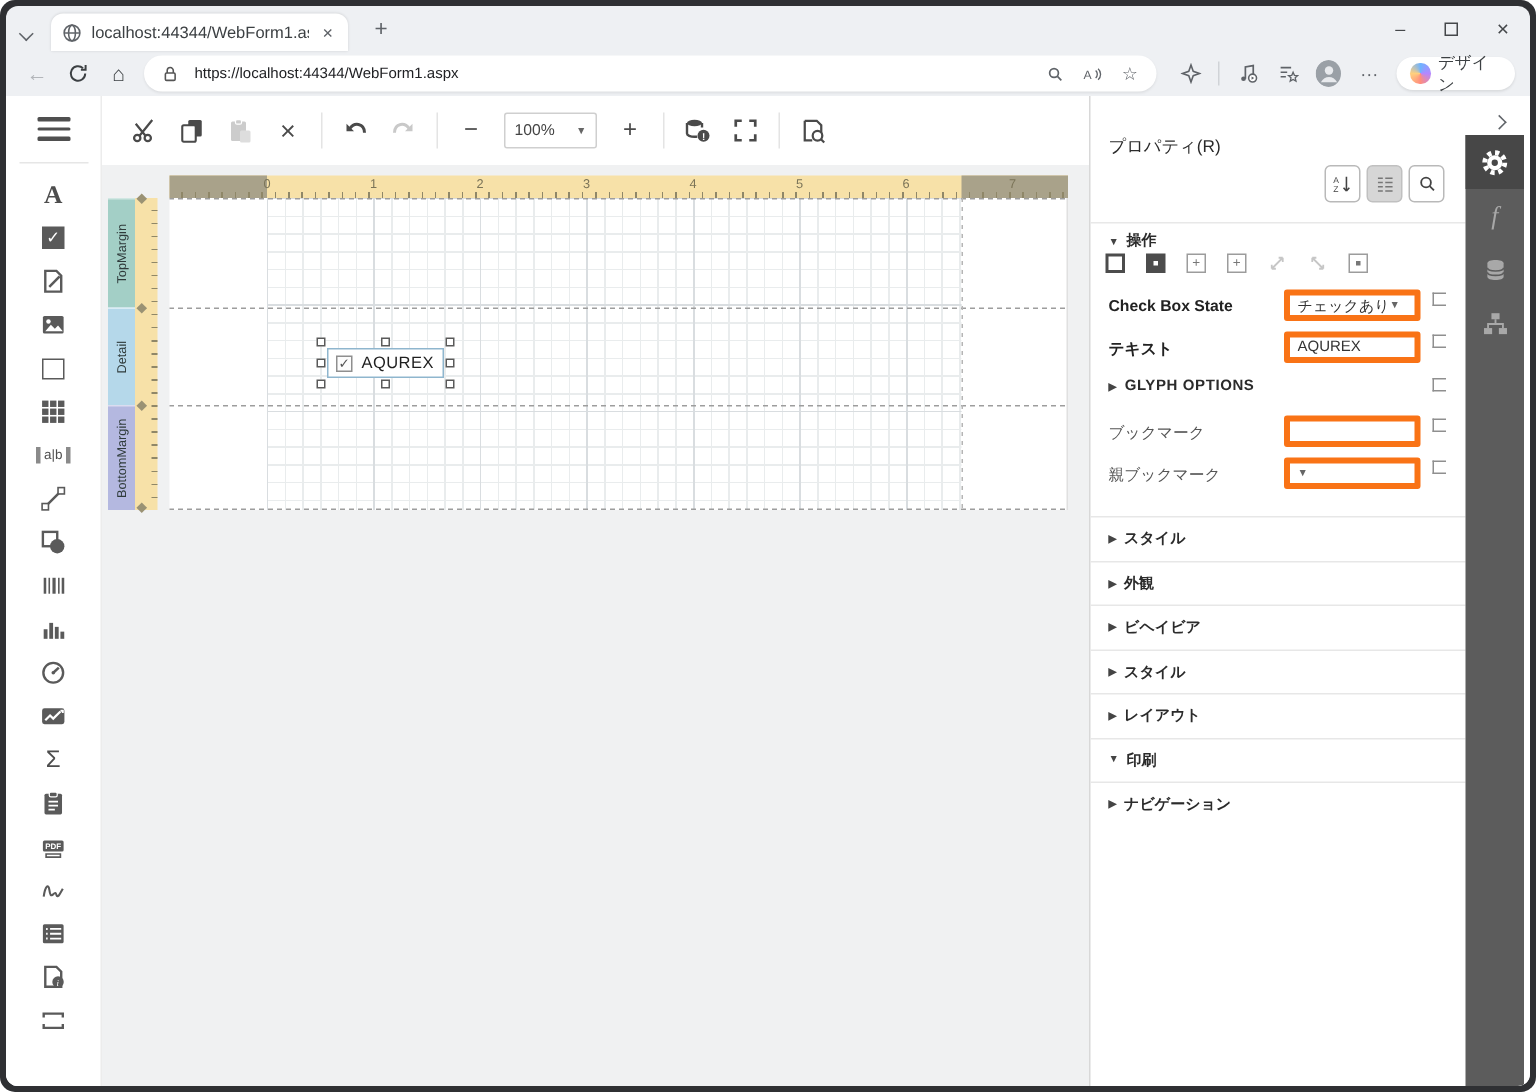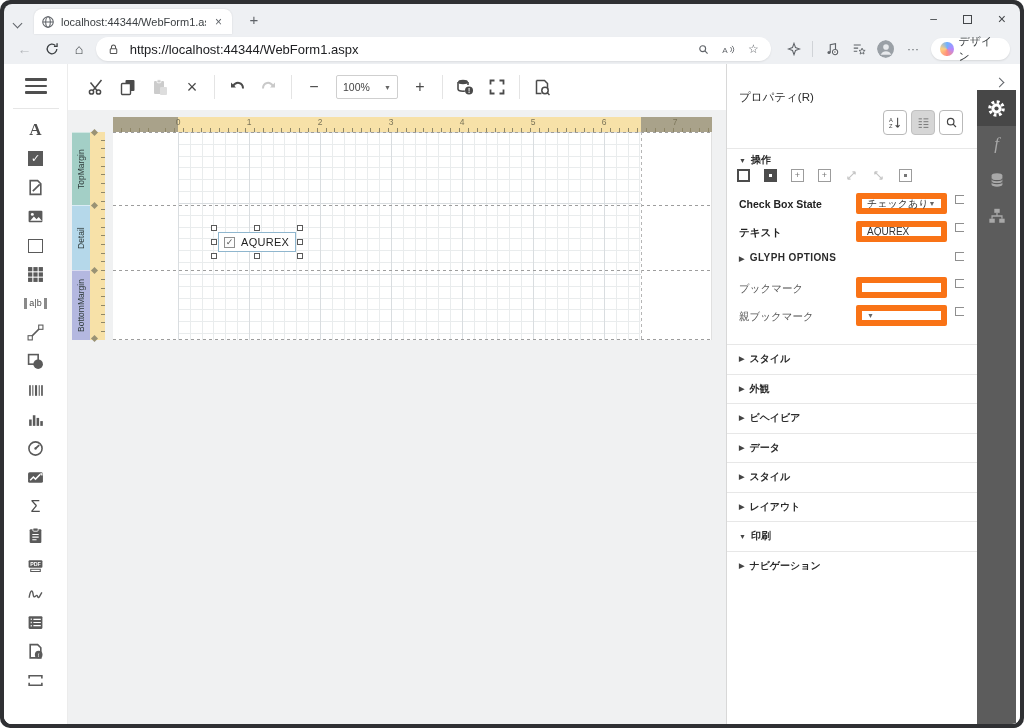--- a/index.html
+++ b/index.html
@@ -16,21 +16,21 @@
   .tab{position:absolute;left:30px;top:5px;width:198px;height:25px;background:#fff;border-radius:8px 8px 0 0;display:flex;align-items:center;gap:6px;padding:0 7px;font-size:11px;color:#3c4043;box-shadow:0 0 2px rgba(0,0,0,.12)}
   .tab-title{flex:1;white-space:nowrap;overflow:hidden}
   .tab-x{font-size:12px;color:#5f6368;padding:0 3px;cursor:pointer}
   .newtab{position:absolute;left:240px;top:7px;font-size:15px;color:#5f6368;width:20px;text-align:center;cursor:pointer}
   .wincontrols{position:absolute;right:6px;top:0;height:30px;display:flex;align-items:center;gap:26px;padding-right:8px;color:#44474a;font-size:12px}
   .winbox{width:9px;height:9px;border:1.1px solid #44474a;display:inline-block}
   .navbar{position:relative;height:30px;display:flex;align-items:center;padding:0 10px;gap:6px}
   .navico{width:22px;height:22px;display:flex;align-items:center;justify-content:center;font-size:14px;color:#3c4043;cursor:pointer}
   .navico.disabled{color:#b3b6ba}
   .pill{height:24px;width:700px;background:#fff;border-radius:12px;display:flex;align-items:center;gap:7px;padding:0 9px;box-shadow:0 1px 2px rgba(0,0,0,.08)}
-  .addr{flex:1;font-size:13px;color:#202124;white-space:nowrap;overflow:hidden}
+  .addr{flex:1;font-size:10px;color:#202124;white-space:nowrap;overflow:hidden}
   .pill-ico{display:flex;align-items:center;justify-content:center;width:18px;height:18px;color:#5f6368;font-size:12px;cursor:pointer}
   .after-pill{display:flex;align-items:center;gap:10px;margin-left:8px}
   .vdiv{width:1px;height:16px;background:#d0d3d7}
   .avatar{width:18px;height:18px;border-radius:50%;overflow:hidden}
   .copilot{display:flex;align-items:center;gap:5px;background:#fff;border-radius:11px;height:22px;padding:0 9px;font-size:11px;color:#3c4043;box-shadow:0 1px 2px rgba(0,0,0,.1);cursor:pointer}
   .cop-dot{width:14px;height:14px;border-radius:50%;background:conic-gradient(#6fb3ff,#b487ff,#ff8d7e,#ffd07e,#6fb3ff)}
   
   .content{position:absolute;left:0;right:0;top:60px;bottom:0;background:#fff}
   .toolbox{position:absolute;left:0;top:0;width:64px;bottom:0;background:#fff;border-right:1px solid #ececec;display:flex;flex-direction:column;align-items:center;padding-top:14px}
   .hammenu{width:22px;height:16px;display:flex;flex-direction:column;justify-content:space-between;cursor:pointer;margin-bottom:14px}
@@ -88,21 +88,21 @@
   .op{width:13px;height:13px;display:flex;align-items:center;justify-content:center;cursor:pointer}
   .op-d1{border:2px solid #4c4c4c}
   .op-d2{background:#4c4c4c}
   .op-d2 i{width:3px;height:3px;background:#fff}
   .op-plus{border:1px solid #9c9c9c;color:#777;font-size:9px;line-height:1}
   .op-gray{color:#c6c6c6;font-size:10px}
   .op-dot{border:1px solid #9c9c9c}
   .op-dot i{width:3px;height:3px;background:#777}
   .prow-label{position:absolute;left:12px;color:#555}
   .prow-label.bold{font-weight:bold;color:#222}
-  .pfield{position:absolute;left:129px;width:91px;height:21px;border:6px solid #f97316;border-radius:2px;background:#fff;font-size:10px;color:#333;display:flex;align-items:center;padding:0 5px}
+  .pfield{position:absolute;left:129px;width:91px;height:21px;border:4px solid #f97316;border-radius:2px;background:#fff;font-size:10px;color:#333;display:flex;align-items:center;padding:0 5px}
   input.pfield{padding:0 5px;outline:none;font-family:"Liberation Sans",sans-serif}
   .bindico{position:absolute;left:228px;width:9px;height:9px;border:1.2px solid #8f8f8f;border-right:none;cursor:pointer}
   .pgroups{position:absolute;left:0;top:280px;width:100%}
   .pgrow{height:29.5px;border-top:1px solid #e7e7e7;display:flex;align-items:center;padding-left:12px;cursor:pointer;font-size:10px;font-weight:bold;color:#2b2b2b}
   .printrow{position:absolute;left:0;top:516px;width:100%;height:40px;background:#f4f5f6;border-top:1px solid #e7e7e7}
   
   .strip{position:absolute;left:973px;top:26px;width:39px;bottom:0;background:#5c5c5c;display:flex;flex-direction:column;align-items:center}
   .strip-btn{width:39px;height:36px;display:flex;align-items:center;justify-content:center;cursor:pointer;color:#a8a8a8}
   .strip-btn.active{background:#474747}
   .strip-f{font-family:"Liberation Serif",serif;font-style:italic;font-size:17px;color:#a8a8a8}
@@ -544,24 +544,20 @@
         <div class="pgrow">
               <span class="tri">▶</span>
               <span>外観</span>
             </div>
         <div class="pgrow">
               <span class="tri">▶</span>
               <span>ビヘイビア</span>
             </div>
         <div class="pgrow">
               <span class="tri">▶</span>
-              <span>データ</span>
-            </div>
-        <div class="pgrow">
-              <span class="tri">▶</span>
               <span>スタイル</span>
             </div>
         <div class="pgrow">
               <span class="tri">▶</span>
               <span>レイアウト</span>
             </div>
         <div class="pgrow">
               <span class="tri">▼</span>
               <span>印刷</span>
             </div>

